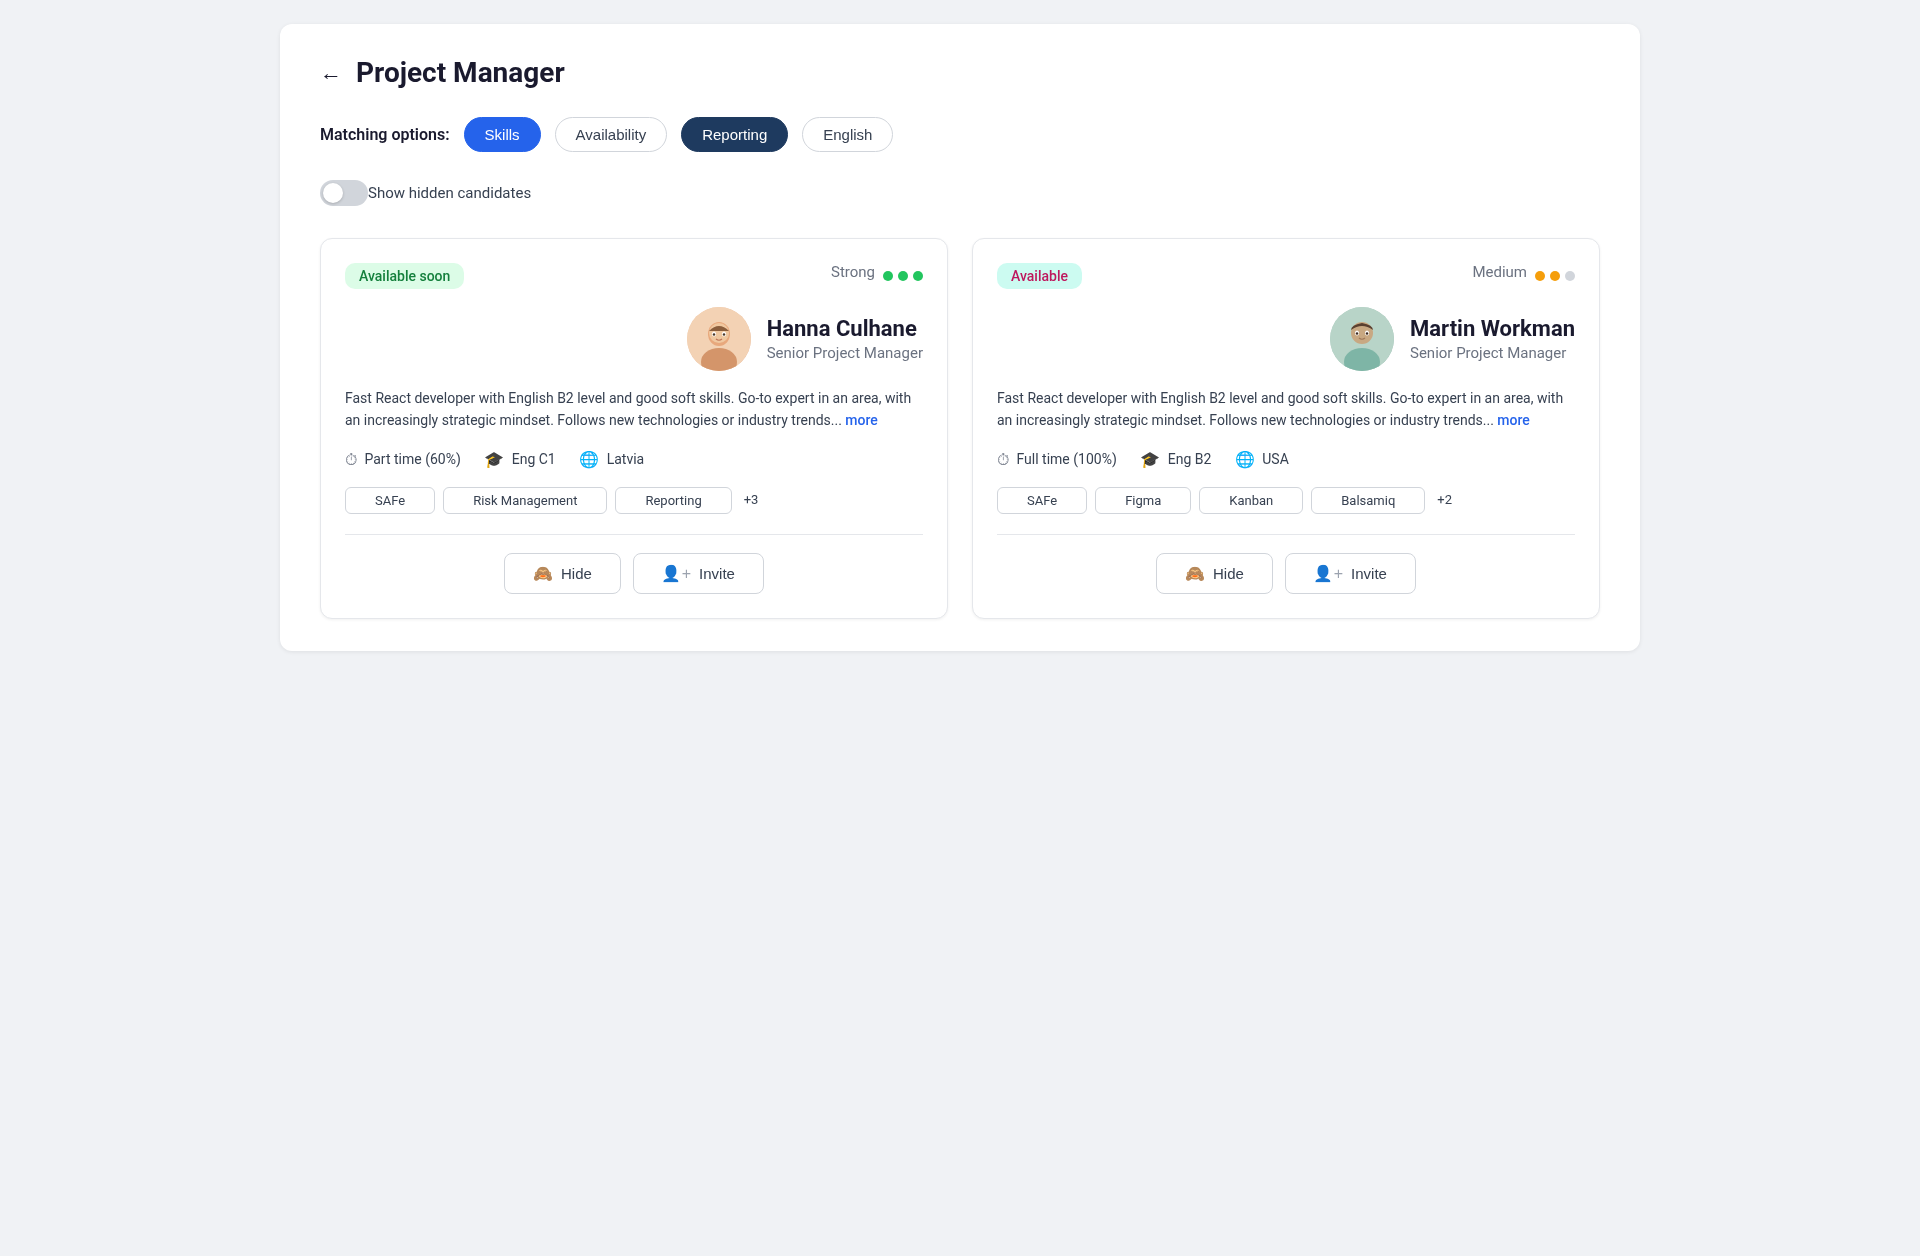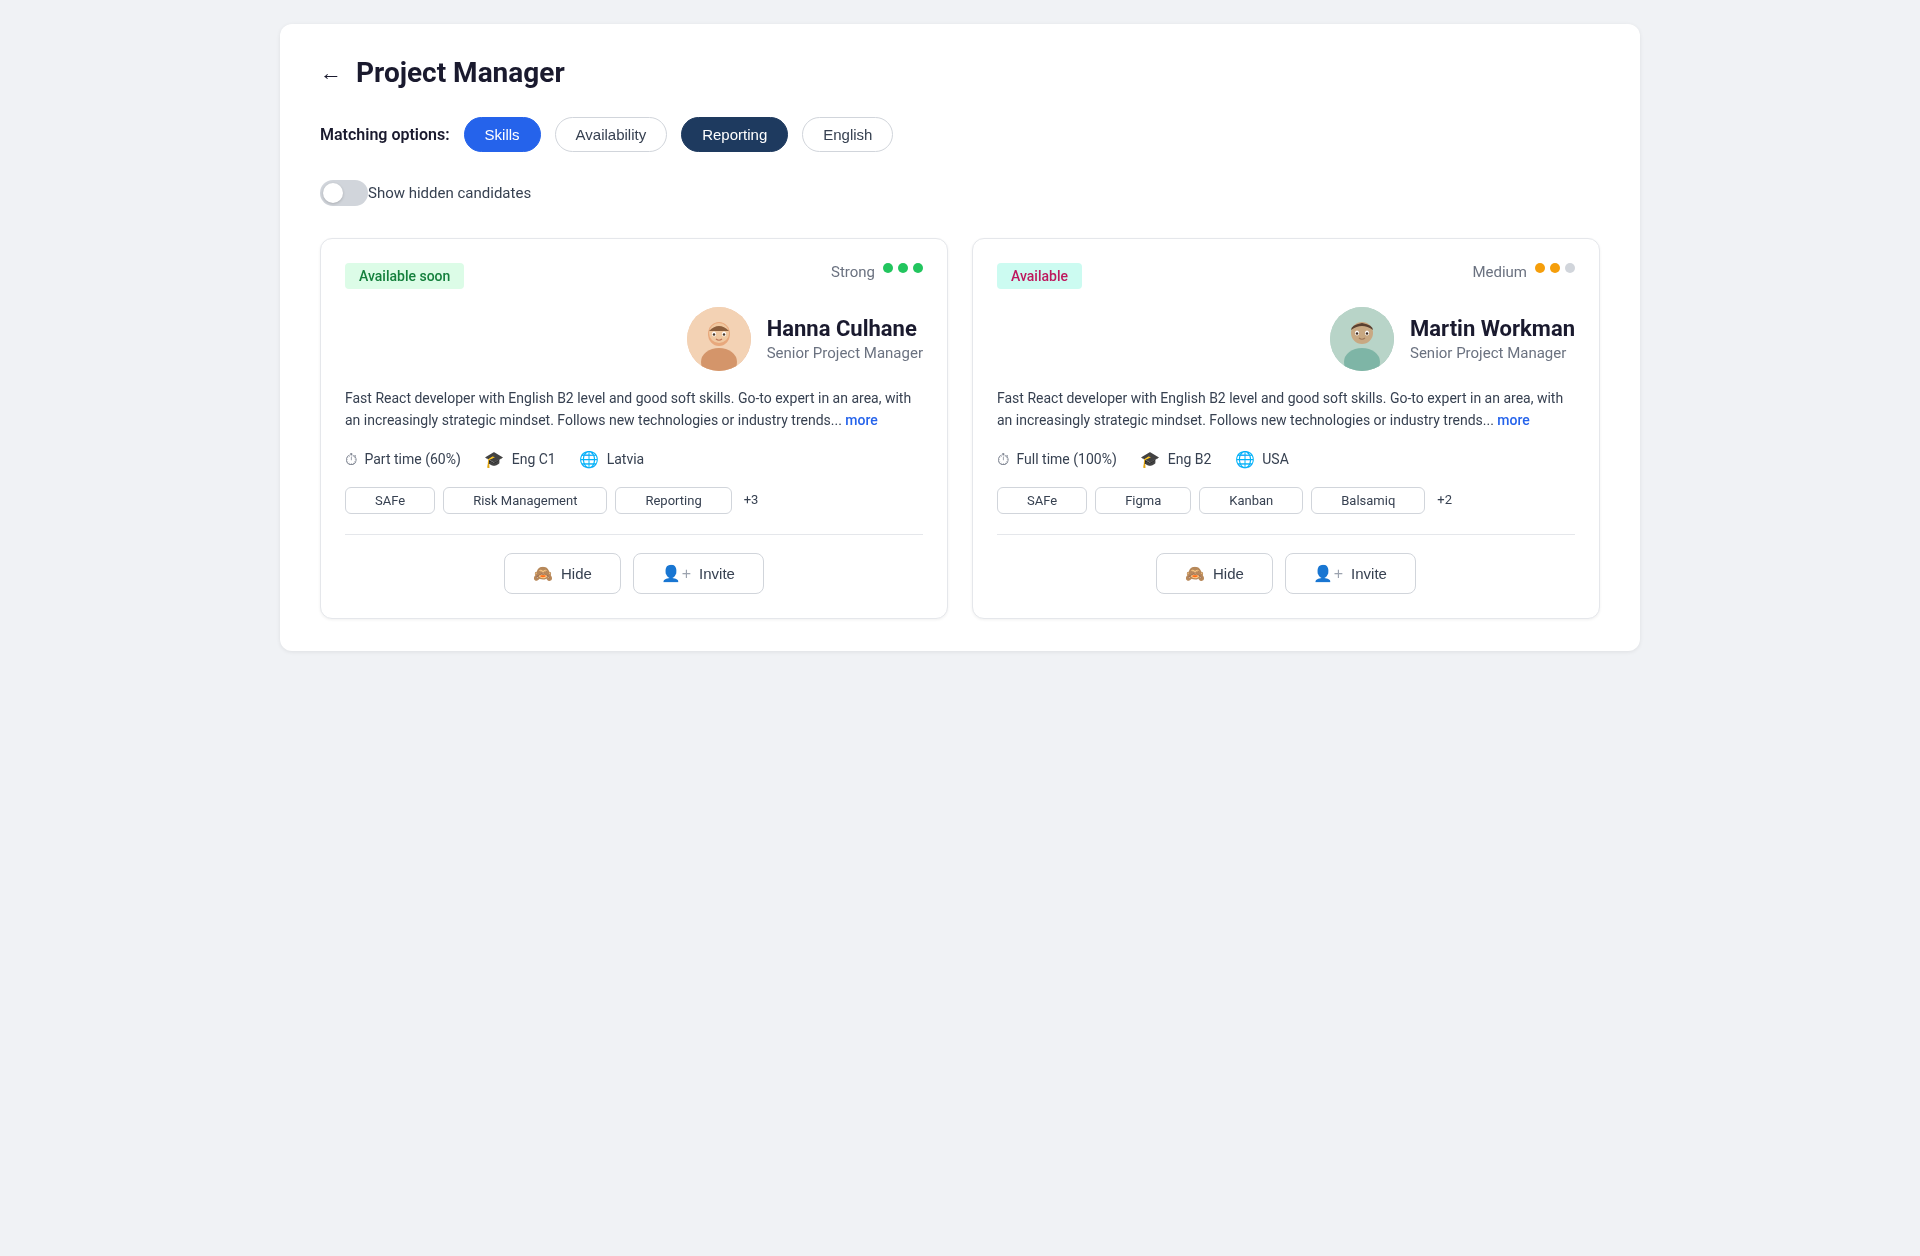--- a/index.html
+++ b/index.html
@@ -148,35 +148,35 @@
       box-shadow: 0 1px 3px rgba(0,0,0,0.06);
     }
     .card-top {
       display: flex;
       justify-content: space-between;
       align-items: flex-start;
       margin-bottom: 18px;
     }
     .availability-badge {
       padding: 5px 14px;
-      border-radius: 4px;
+      border-radius: 10px;
       font-size: 14px;
       font-weight: 500;
     }
     .badge-green-light {
       background: #dcfce7;
       color: #15803d;
     }
     .badge-teal-light {
       background: #ccfbf1;
       color: #be185d;
     }
     .match-strength {
       display: flex;
-      align-items: flex-start;
+      align-items: flex-end;
       gap: 8px;
       font-size: 15px;
       color: #6b7280;
     }
     .dots {
       display: flex;
       gap: 5px;
     }
     .dot {
       width: 10px;

